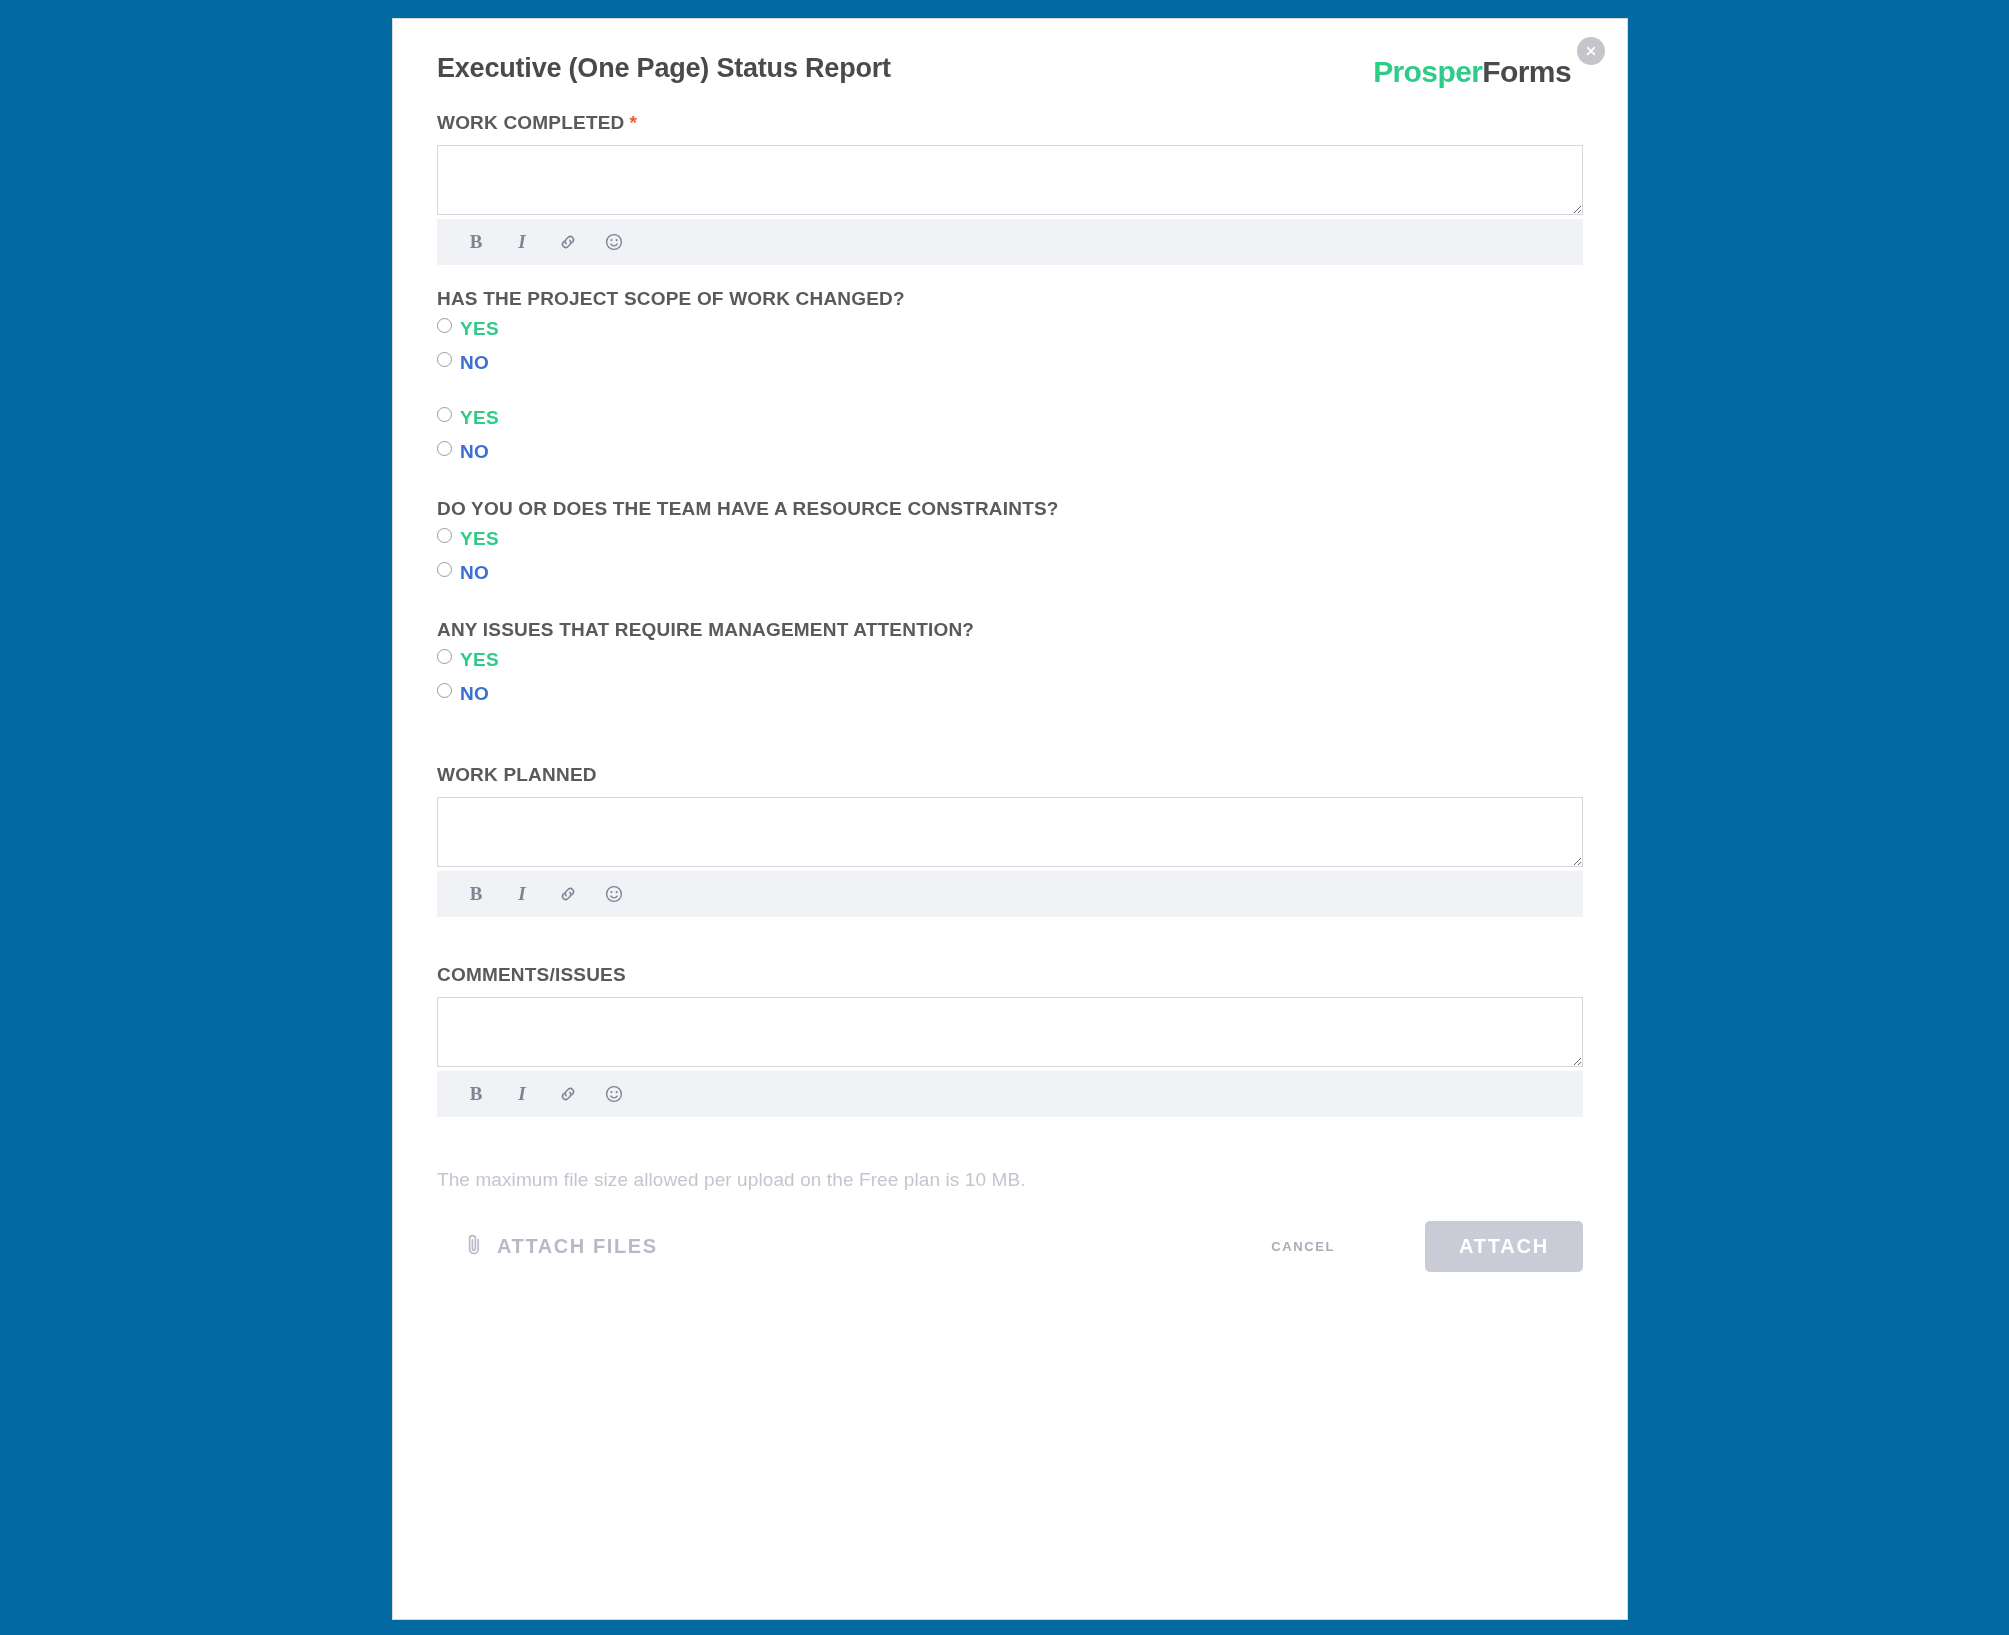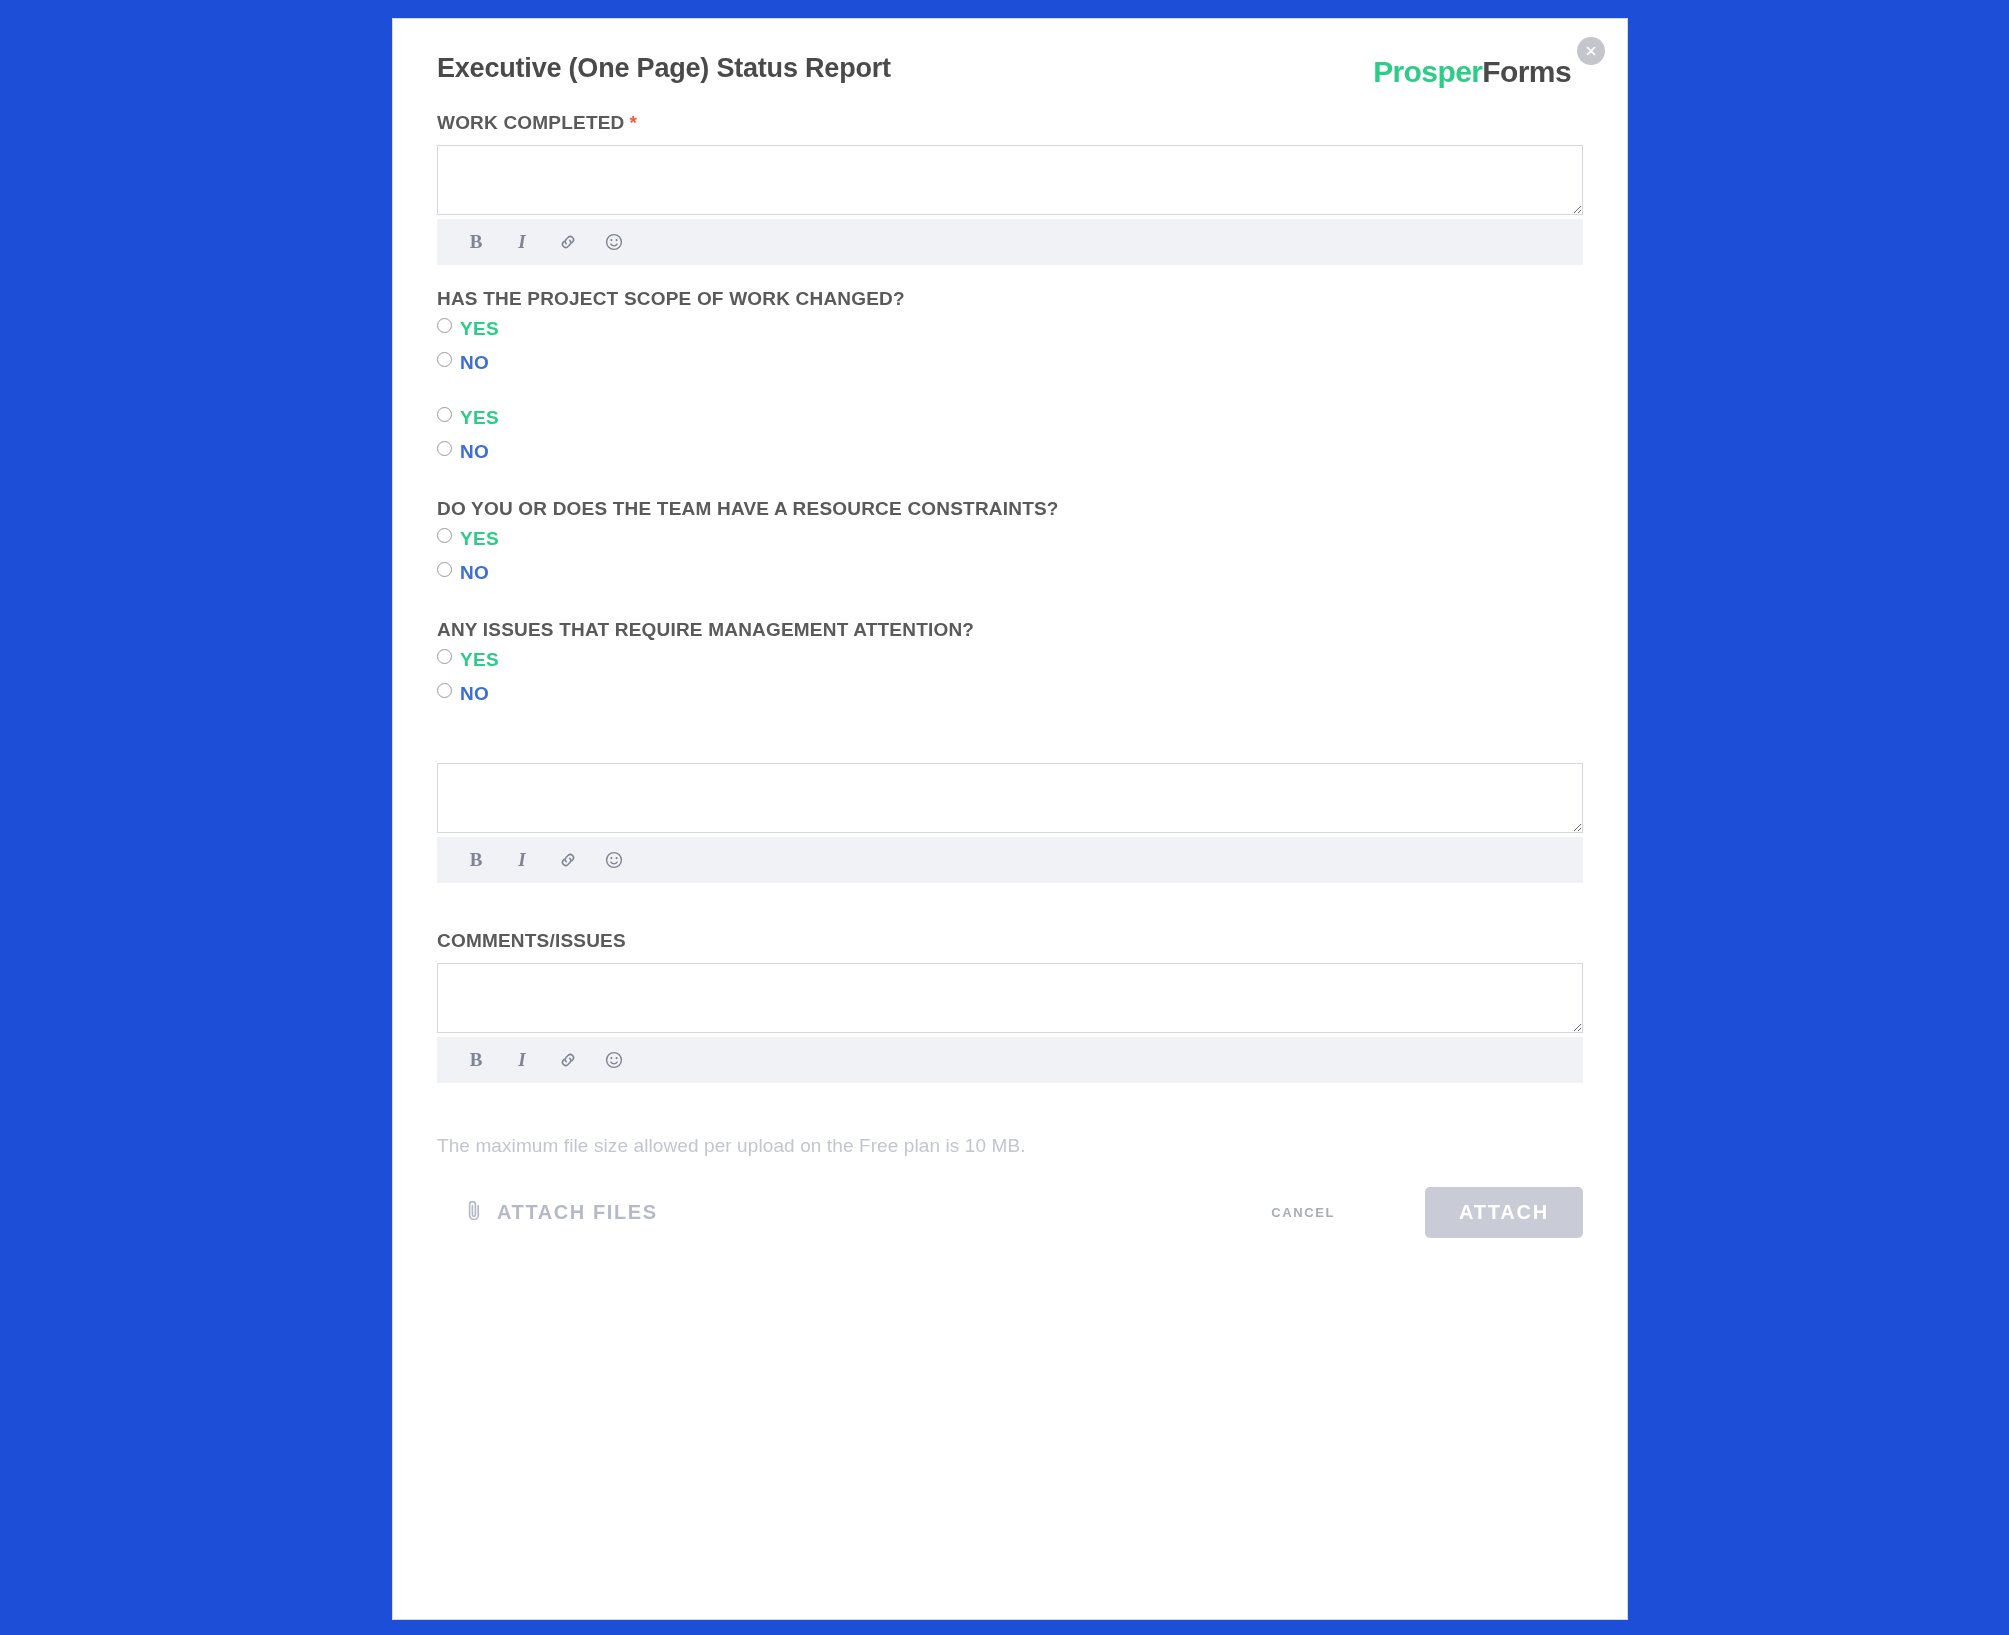--- a/index.html
+++ b/index.html
@@ -13,21 +13,21 @@
     height: 1635px;
     font-family: "Liberation Sans", sans-serif;
     -webkit-font-smoothing: antialiased;
     overflow: hidden;
     position: relative;
   }
 
   .page {
     position: absolute;
     inset: 0;
-    background: #1d4ed8;
+    background: #0369a1;
   }
 
   
   .modal-card {
     position: absolute;
     left: 392px;
     top: 18px;
     width: 1236px;
     height: 1602px;
     background: #ffffff;
@@ -316,20 +316,21 @@
           <span class="radio-mark"></span>
           <span class="option-label opt-yes">YES</span>
         </div>
         <div class="option-row">
           <span class="radio-mark"></span>
           <span class="option-label opt-no">NO</span>
         </div>
       </div>
 
       <div class="section-gap">
+        <div class="field-label">WORK PLANNED</div>
         <div class="editor">
           <textarea class="editor-area" placeholder="" style=""></textarea>
           <div class="editor-toolbar">
             <div class="tb-btn tb-bold">B</div>
             <div class="tb-btn tb-italic">I</div>
             <div class="tb-btn">
               <svg width="20" height="20" viewBox="0 0 20 20" aria-hidden="true">
                 <path d="M8.2 11.8 a3.2 3.2 0 0 1 0-4.5 l2.1-2.1 a3.2 3.2 0 0 1 4.5 4.5 l-1 1" fill="none" stroke="#7e8493" stroke-width="1.5" stroke-linecap="round"></path>
                 <path d="M11.8 8.2 a3.2 3.2 0 0 1 0 4.5 l-2.1 2.1 a3.2 3.2 0 0 1 -4.5 -4.5 l1 -1" fill="none" stroke="#7e8493" stroke-width="1.5" stroke-linecap="round"></path>
               </svg>

